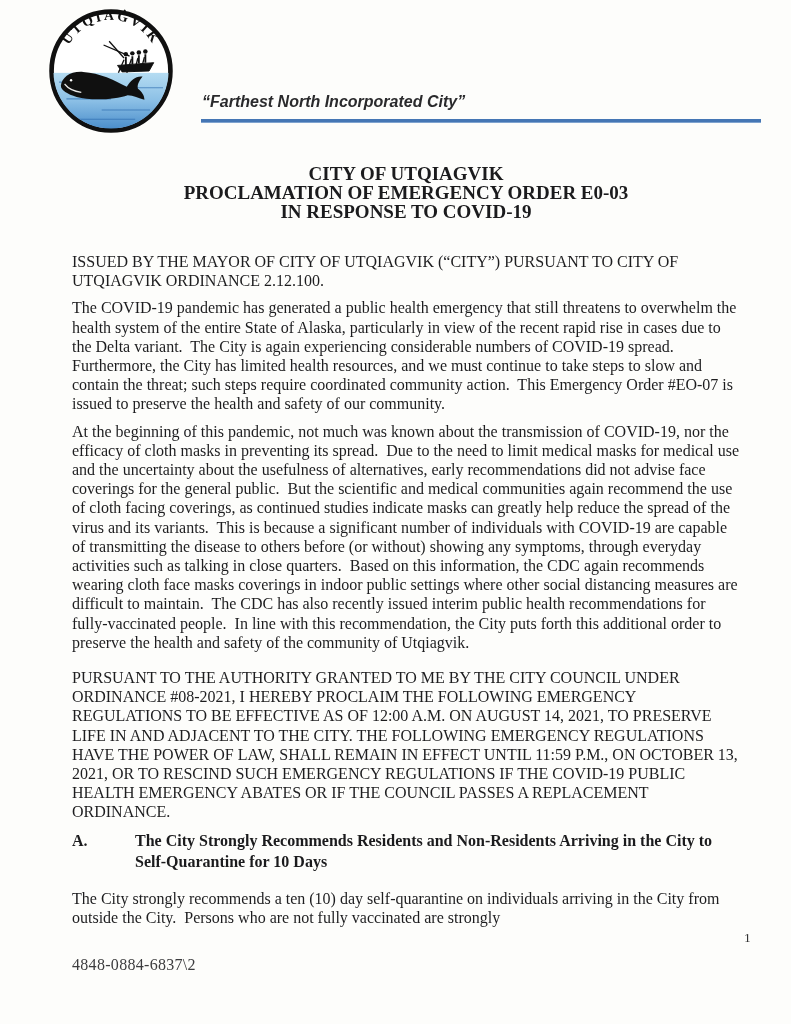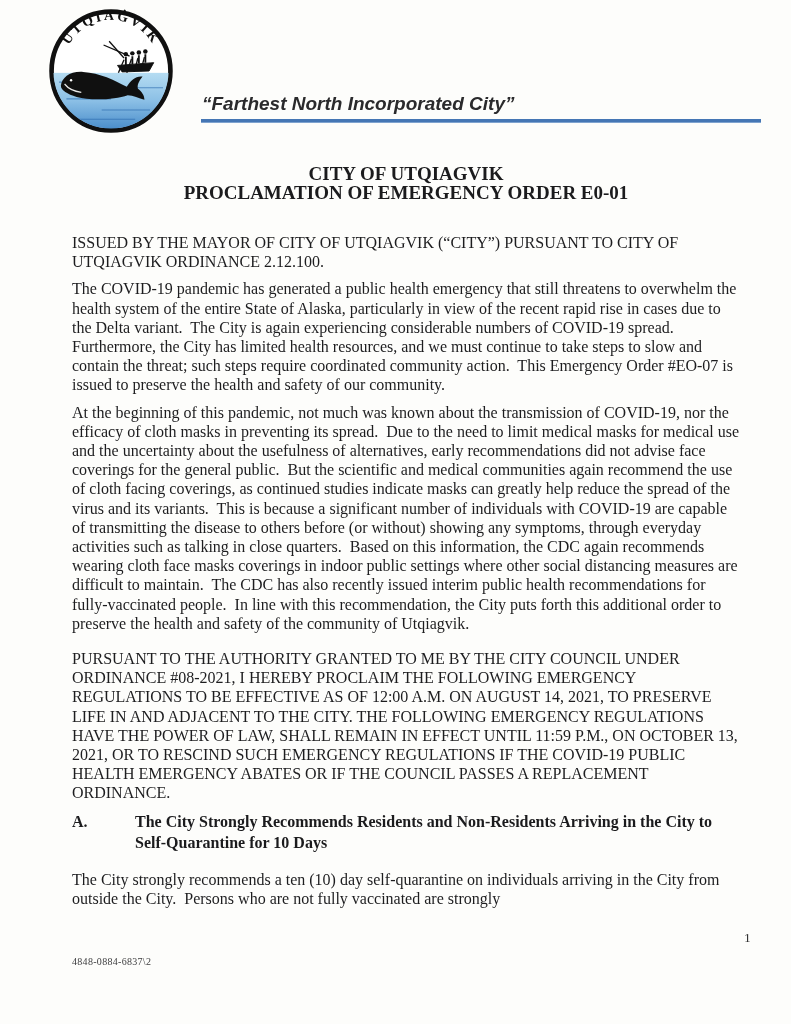--- a/index.html
+++ b/index.html
@@ -18,21 +18,21 @@
   .head-title {
     position:absolute; left:201px; top:40px;
     font-family:"Liberation Serif", serif;
     font-size:37px; letter-spacing:1px; color:#252528;
     white-space:nowrap;
   }
   .head-tagline {
     position:absolute; left:202px; top:93px;
     font-family:"Liberation Sans", sans-serif;
     font-style:italic; font-weight:bold;
-    font-size:19px; color:#2a2a2c;
+    font-size:16px; color:#2a2a2c;
   }
   .head-rule {
     position:absolute; left:201px; top:119px;
     width:560px; height:3px;
     background:var(--rule-blue, #4576b4);
     border-bottom:1px solid #7fa3cf;
   }
 
   
   .content {
@@ -45,21 +45,21 @@
   .section-heading {
     display:flex; font-weight:bold; font-size:16px; line-height:21.5px;
     margin:4px 0 16px 0; color:#1b1b1d;
   }
   .section-heading .label { width:63px; flex:none; }
   .section-heading .text { width:605px; }
 
   
   .doc-number {
     position:absolute; left:72px; top:956px;
-    font-size:10px; letter-spacing:0.3px; color:#3c3c3e;
+    font-size:16px; letter-spacing:0.3px; color:#3c3c3e;
     font-family:"Liberation Serif", serif;
   }
   .page-number {
     position:absolute; left:744px; top:930px;
     font-size:13.5px; color:#333;
   }
 </style>
 </head>
 <body>
 
@@ -120,21 +120,22 @@
       <textPath href="#sealarc" startOffset="50%" text-anchor="middle">UTQIAĠVIK</textPath>
     </text>
   </svg>
 
   <div class="head-tagline">“Farthest North Incorporated City”</div>
   <div class="head-rule"></div>
 
   <div class="content">
     <div class="doc-heading">
       <div>CITY OF UTQIAGVIK</div>
-      <div>PROCLAMATION OF EMERGENCY ORDER E0-01</div>
+      <div>PROCLAMATION OF EMERGENCY ORDER E0-03</div>
+      <div>IN RESPONSE TO COVID-19</div>
     </div>
 
     <p class="caps-para">ISSUED BY THE MAYOR OF CITY OF UTQIAGVIK (“CITY”) PURSUANT TO CITY OF UTQIAGVIK ORDINANCE 2.12.100.</p>
     <p class="para">The COVID-19 pandemic has generated a public health emergency that still threatens to overwhelm the health system of the entire State of Alaska, particularly in view of the recent rapid rise in cases due to the Delta variant.  The City is again experiencing considerable numbers of COVID-19 spread.  Furthermore, the City has limited health resources, and we must continue to take steps to slow and contain the threat; such steps require coordinated community action.  This Emergency Order #EO-07 is issued to preserve the health and safety of our community.</p>
     <p class="para">At the beginning of this pandemic, not much was known about the transmission of COVID-19, nor the efficacy of cloth masks in preventing its spread.  Due to the need to limit medical masks for medical use and the uncertainty about the usefulness of alternatives, early recommendations did not advise face coverings for the general public.  But the scientific and medical communities again recommend the use of cloth facing coverings, as continued studies indicate masks can greatly help reduce the spread of the virus and its variants.  This is because a significant number of individuals with COVID-19 are capable of transmitting the disease to others before (or without) showing any symptoms, through everyday activities such as talking in close quarters.  Based on this information, the CDC again recommends wearing cloth face masks coverings in indoor public settings where other social distancing measures are difficult to maintain.  The CDC has also recently issued interim public health recommendations for fully-vaccinated people.  In line with this recommendation, the City puts forth this additional order to preserve the health and safety of the community of Utqiagvik.</p>
     <p class="caps-para">PURSUANT TO THE AUTHORITY GRANTED TO ME BY THE CITY COUNCIL UNDER ORDINANCE #08-2021, I HEREBY PROCLAIM THE FOLLOWING EMERGENCY REGULATIONS TO BE EFFECTIVE AS OF 12:00 A.M. ON AUGUST 14, 2021, TO PRESERVE LIFE IN AND ADJACENT TO THE CITY. THE FOLLOWING EMERGENCY REGULATIONS HAVE THE POWER OF LAW, SHALL REMAIN IN EFFECT UNTIL 11:59 P.M., ON OCTOBER 13,  2021, OR TO RESCIND SUCH EMERGENCY REGULATIONS IF THE COVID-19 PUBLIC HEALTH EMERGENCY ABATES OR IF THE COUNCIL PASSES A REPLACEMENT ORDINANCE.</p>
 
     <div class="section-heading">
       <span class="label">A.</span>
       <span class="text">The City Strongly Recommends Residents and Non-Residents Arriving in the City to Self-Quarantine for 10 Days</span>

